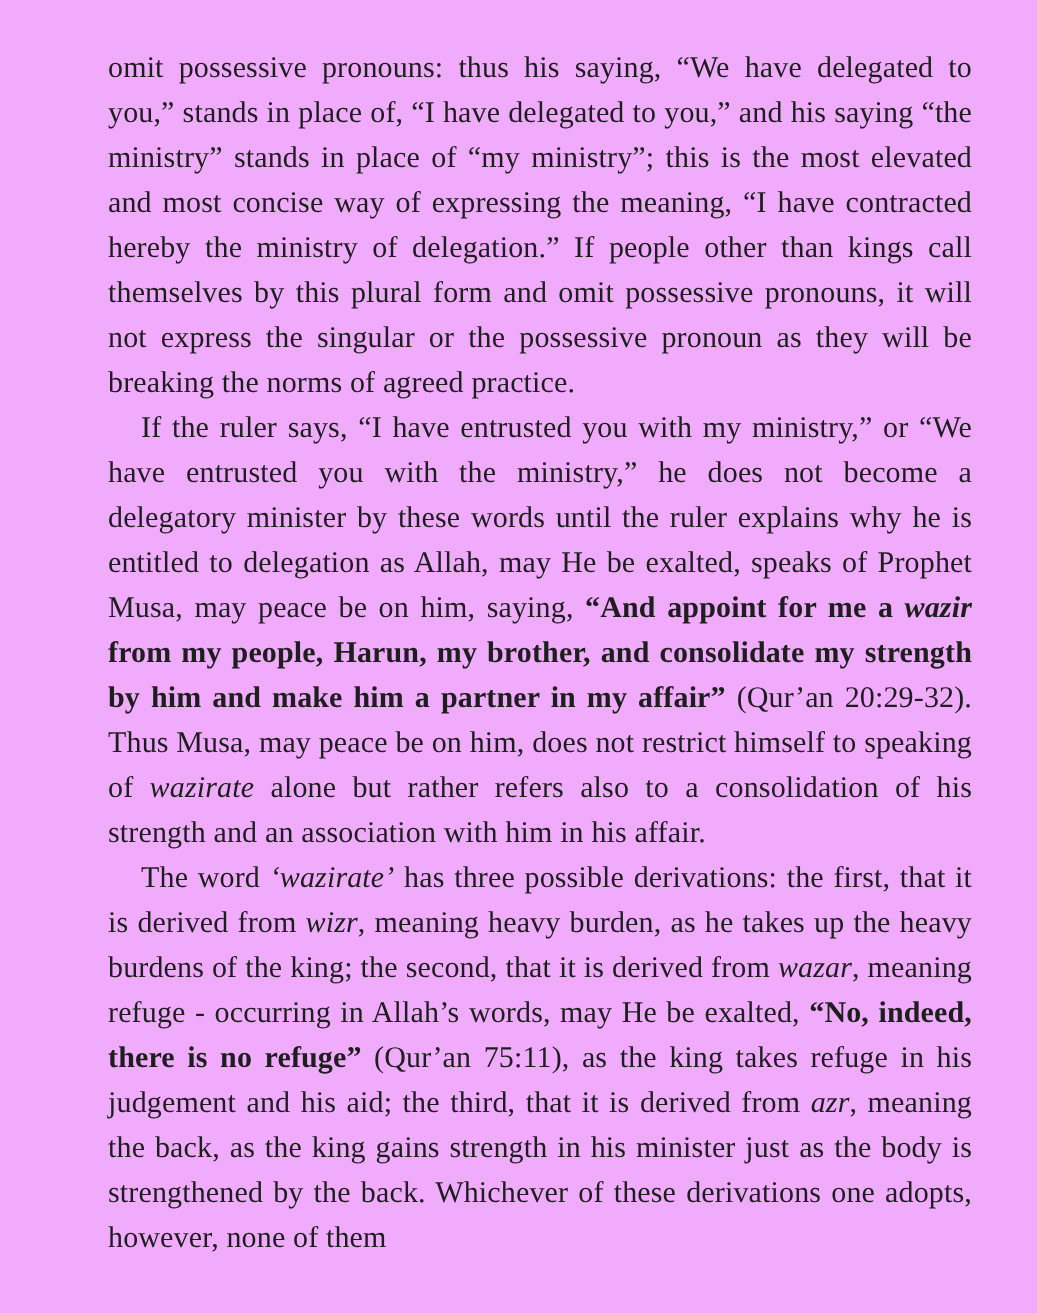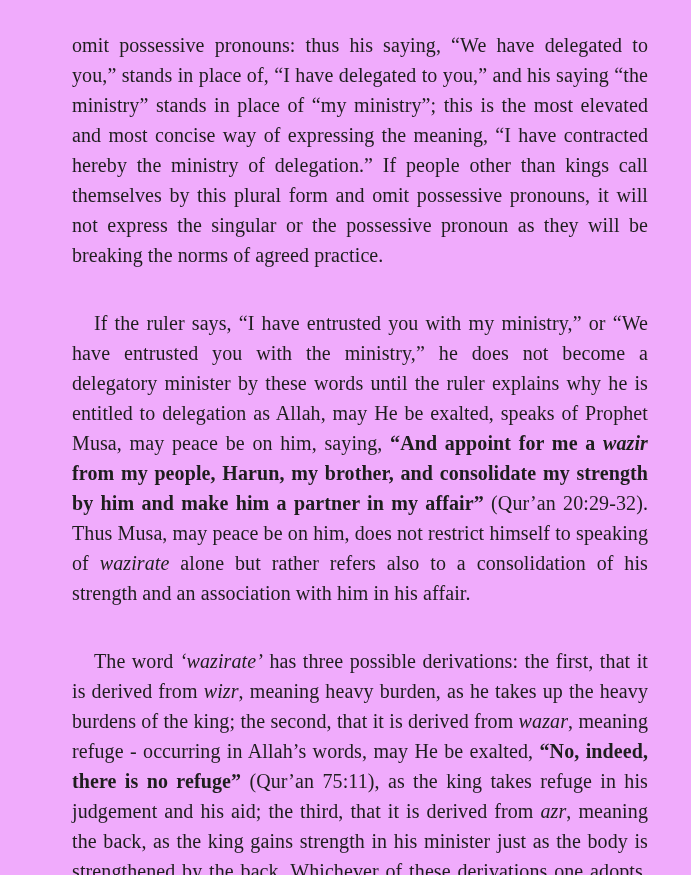--- a/index.html
+++ b/index.html
@@ -22,21 +22,21 @@
     left: 72px;
     width: 576px;
   }
   .para {
     font-size: 20px;
     line-height: 30px;
     text-align: justify;
     color: #1e1e1e;
     letter-spacing: 0.1px;
   }
-  .para.indent { text-indent: 22px; margin-top: 38px; }
+  .para.indent { text-indent: 22px; }
   .run-n { font-weight: normal; font-style: normal; }
   .run-b { font-weight: bold; }
   .run-i { font-style: italic; }
   .run-bi { font-weight: bold; font-style: italic; }
 </style>
 </head>
 <body>
 
 <div class="page">
   <div class="text-block" style="color: rgb(30, 30, 30);">

